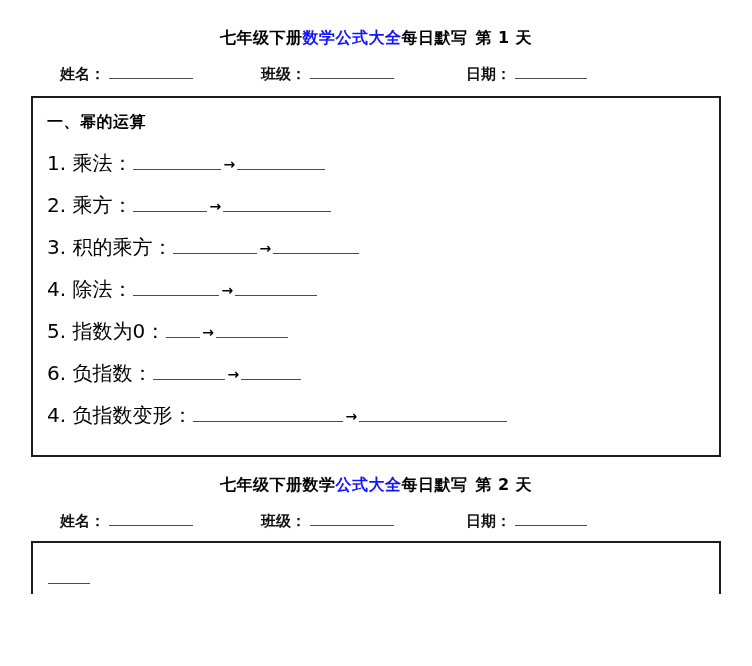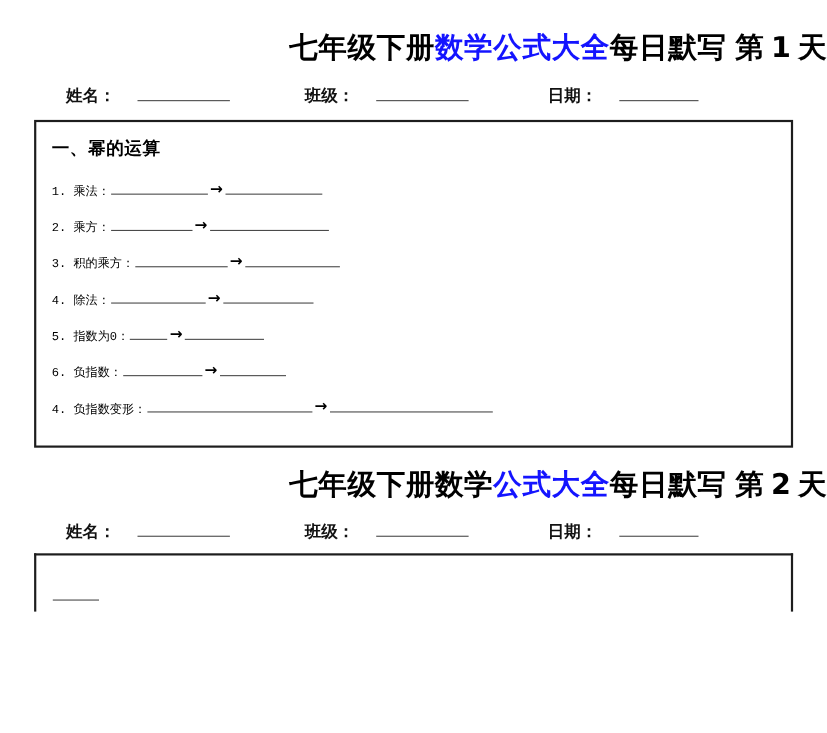--- a/index.html
+++ b/index.html
@@ -22,22 +22,22 @@
     position: relative;
     box-sizing: border-box;
   }
 
   
   .worksheet {
     position: relative;
   }
 
   .ws-title {
-    text-align: right;
-    font-size: 26px;
+    text-align: center;
+    font-size: 16px;
     font-weight: bold;
     letter-spacing: 0.5px;
     line-height: 1.25;
     white-space: nowrap;
   }
   .ws-title .blue {
     color: #1414ff;
   }
   .ws-title .daynum {
     padding: 0 6px;
@@ -52,21 +52,20 @@
     align-items: baseline;
     font-size: 15px;
     font-weight: bold;
     color: #111;
     padding: 0 34px 0 60px;
   }
   .meta-field {
     display: flex;
     align-items: baseline;
     white-space: nowrap;
-    gap: 16px;
   }
   .meta-label {
     font-size: 15px;
     font-weight: bold;
   }
   .meta-blank {
     display: inline-block;
     border-bottom: 1.6px solid #4a4a4a;
     height: 14px;
     margin-left: 4px;
@@ -95,22 +94,21 @@
 
   .item {
     display: flex;
     align-items: baseline;
     font-size: 14.5px;
     padding-left: 14px;
     margin-top: 15px;
     white-space: nowrap;
   }
   .item-label {
-    font-size: 11px;
-    font-family: Liberation Mono, monospace;
+    font-size: 20px;
   }
   .blank {
     display: inline-block;
     border-bottom: 1.4px solid #4a4a4a;
     height: 13px;
     margin: 0 1px;
   }
   .arrow {
     display: inline-block;
     font-size: 14px;

